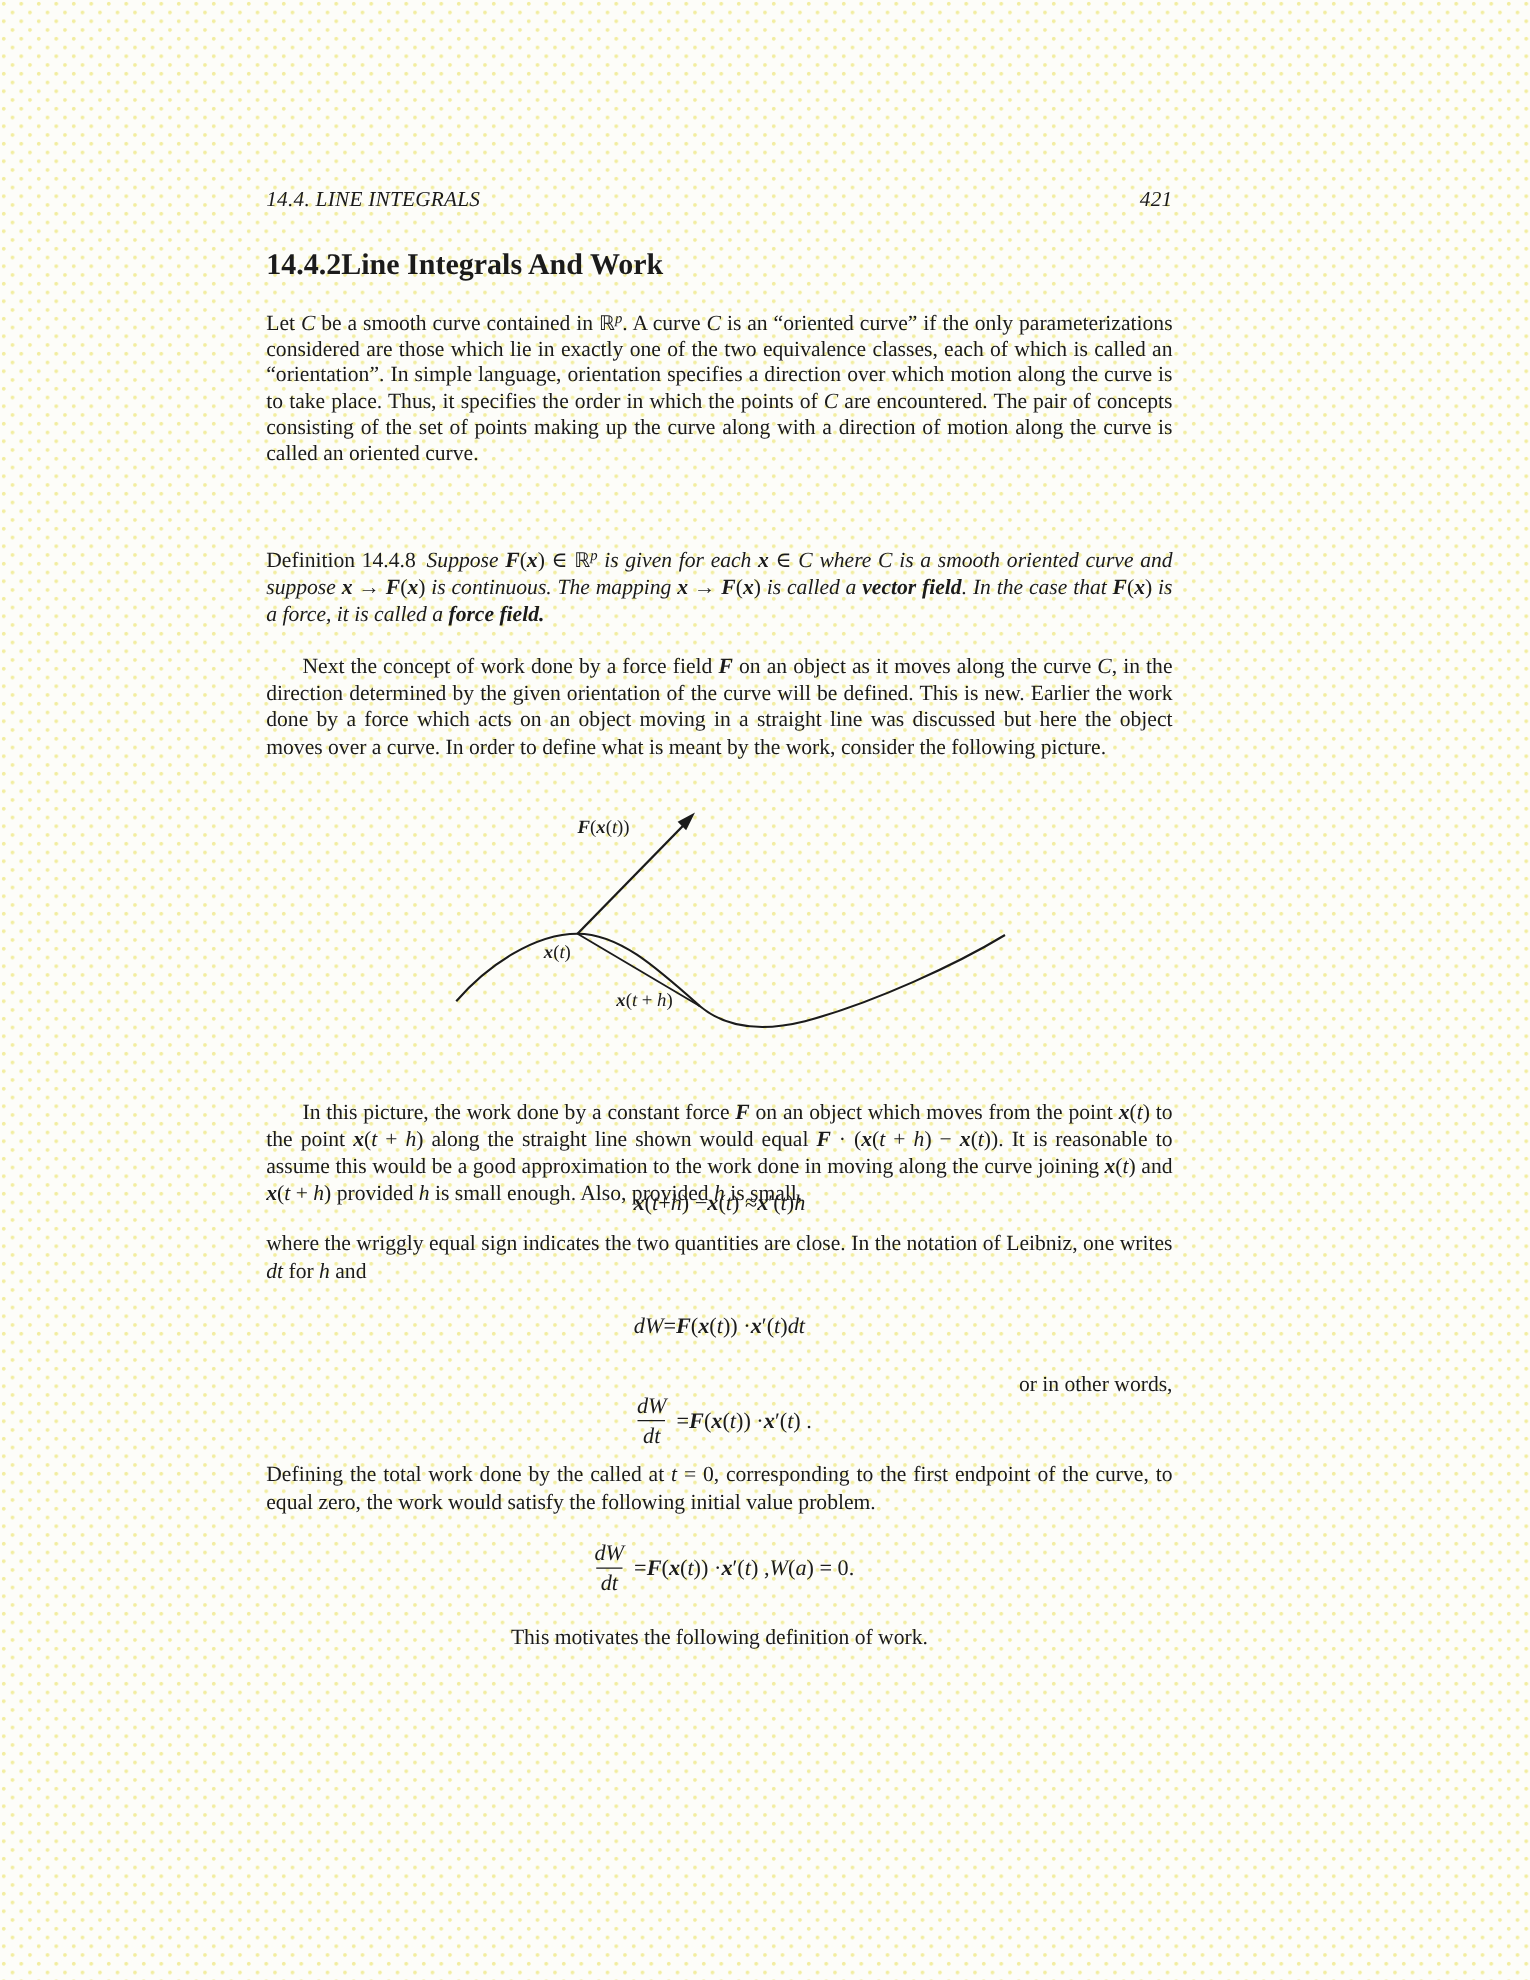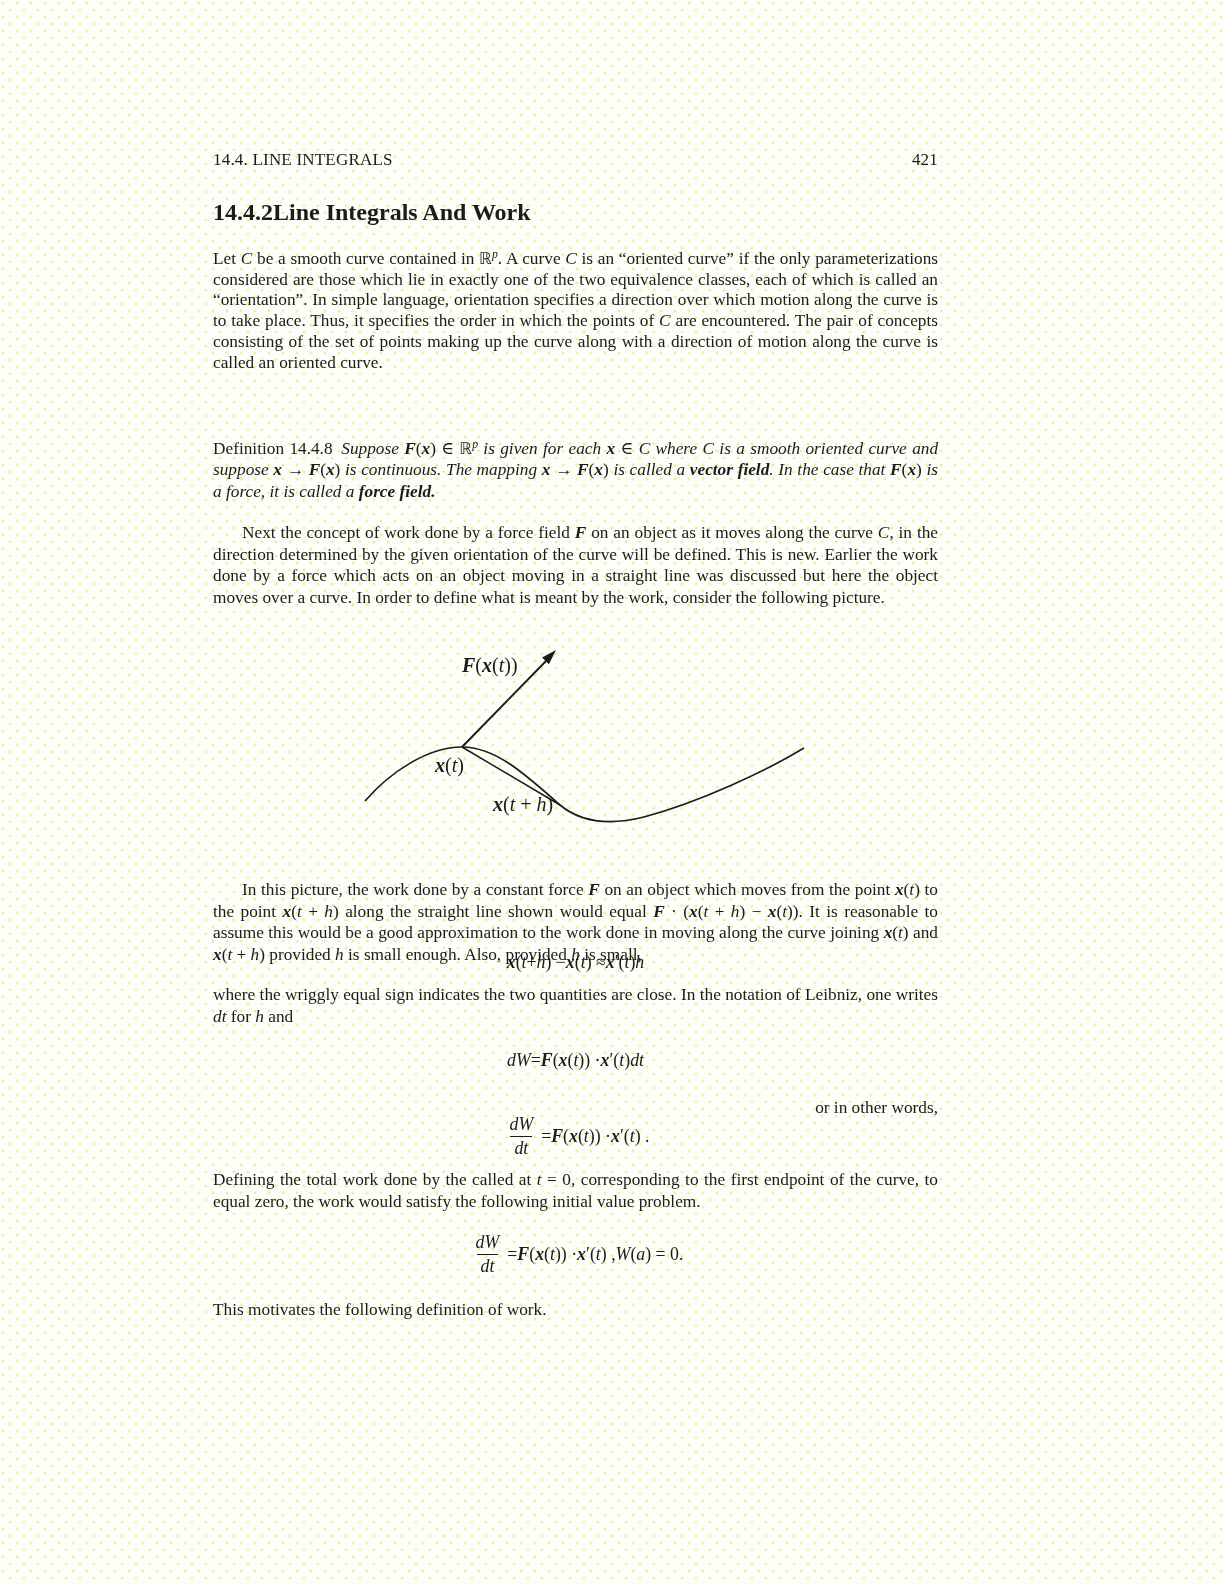--- a/index.html
+++ b/index.html
@@ -16,39 +16,39 @@
       radial-gradient(circle at 3px 3px,  #f2eda0 0, #f2eda0 1.15px, transparent 1.8px),
       radial-gradient(circle at 10px 10px,#f2eda0 0, #f2eda0 1.15px, transparent 1.8px);
     background-size:14px 14px;
     overflow:hidden;
   }
   .abs{ position:absolute; }
   .col{ left:213px; width:725px; }
 
   .running-head{
     top:150px; display:flex; justify-content:space-between;
-    font-size:17px; letter-spacing:0.2px;
+    font-size:17px; letter-spacing:0.2px;font-style:italic;
   }
   .section-heading{
     top:199px; font-size:24px; font-weight:bold;
   }
   .section-heading .sec-title{ }
 
   .para{
     font-size:17.3px; line-height:21.5px; text-align:justify;
     hyphens:none;
   }
   .p-intro      { top:245px; line-height:20.8px; }
   .p-definition { top:434px; }
   .p-next       { top:522px; text-indent:29px; }
   .p-picture    { top:843px; text-indent:29px;margin-top:36px; }
   .p-wriggly    { top:984px; }
   .p-words      { top:1097px; text-align:right; }
   .p-defining   { top:1169px; }
-  .p-motivates  { top:1299px; text-align:left; }
+  .p-motivates  { top:1299px; text-align:center; }
 
   .equation{
     display:flex; align-items:center; justify-content:center;
     font-size:17.8px; line-height:22px; text-align:center;
   }
   .eq-approx { top:951px;  }
   .eq-dw     { top:1049px; }
   .eq-dwdt   { top:1110px; height:52px; }
   .eq-ivp    { top:1228px; height:52px; }
 
@@ -62,21 +62,21 @@
   
   .run-r  { font-style:normal; font-weight:normal; }
   .run-i  { font-style:italic; }
   .run-b  { font-weight:normal; }
   .run-bi { font-weight:bold; font-style:italic; }
   .run-bb { font-family:"DejaVu Sans","DejaVu Serif",sans-serif; font-size:0.93em; }
   .run-supi{ font-style:italic; font-size:0.68em; vertical-align:0.5em; }
 
   
   .work-figure{ left:352px; top:640px; width:465px; height:185px; }
-  .fig-label{ position:absolute; font-size:20px; white-space:nowrap; }
+  .fig-label{ position:absolute; font-size:15px; white-space:nowrap; }
   .lbl-force{ left:110px; top:14px; }
   .lbl-xt   { left:83px;  top:114px; }
   .lbl-xth  { left:141px; top:153px; }
 </style>
 </head>
 <body>
 
 <div class="page">
 
   <div class="abs col running-head">

